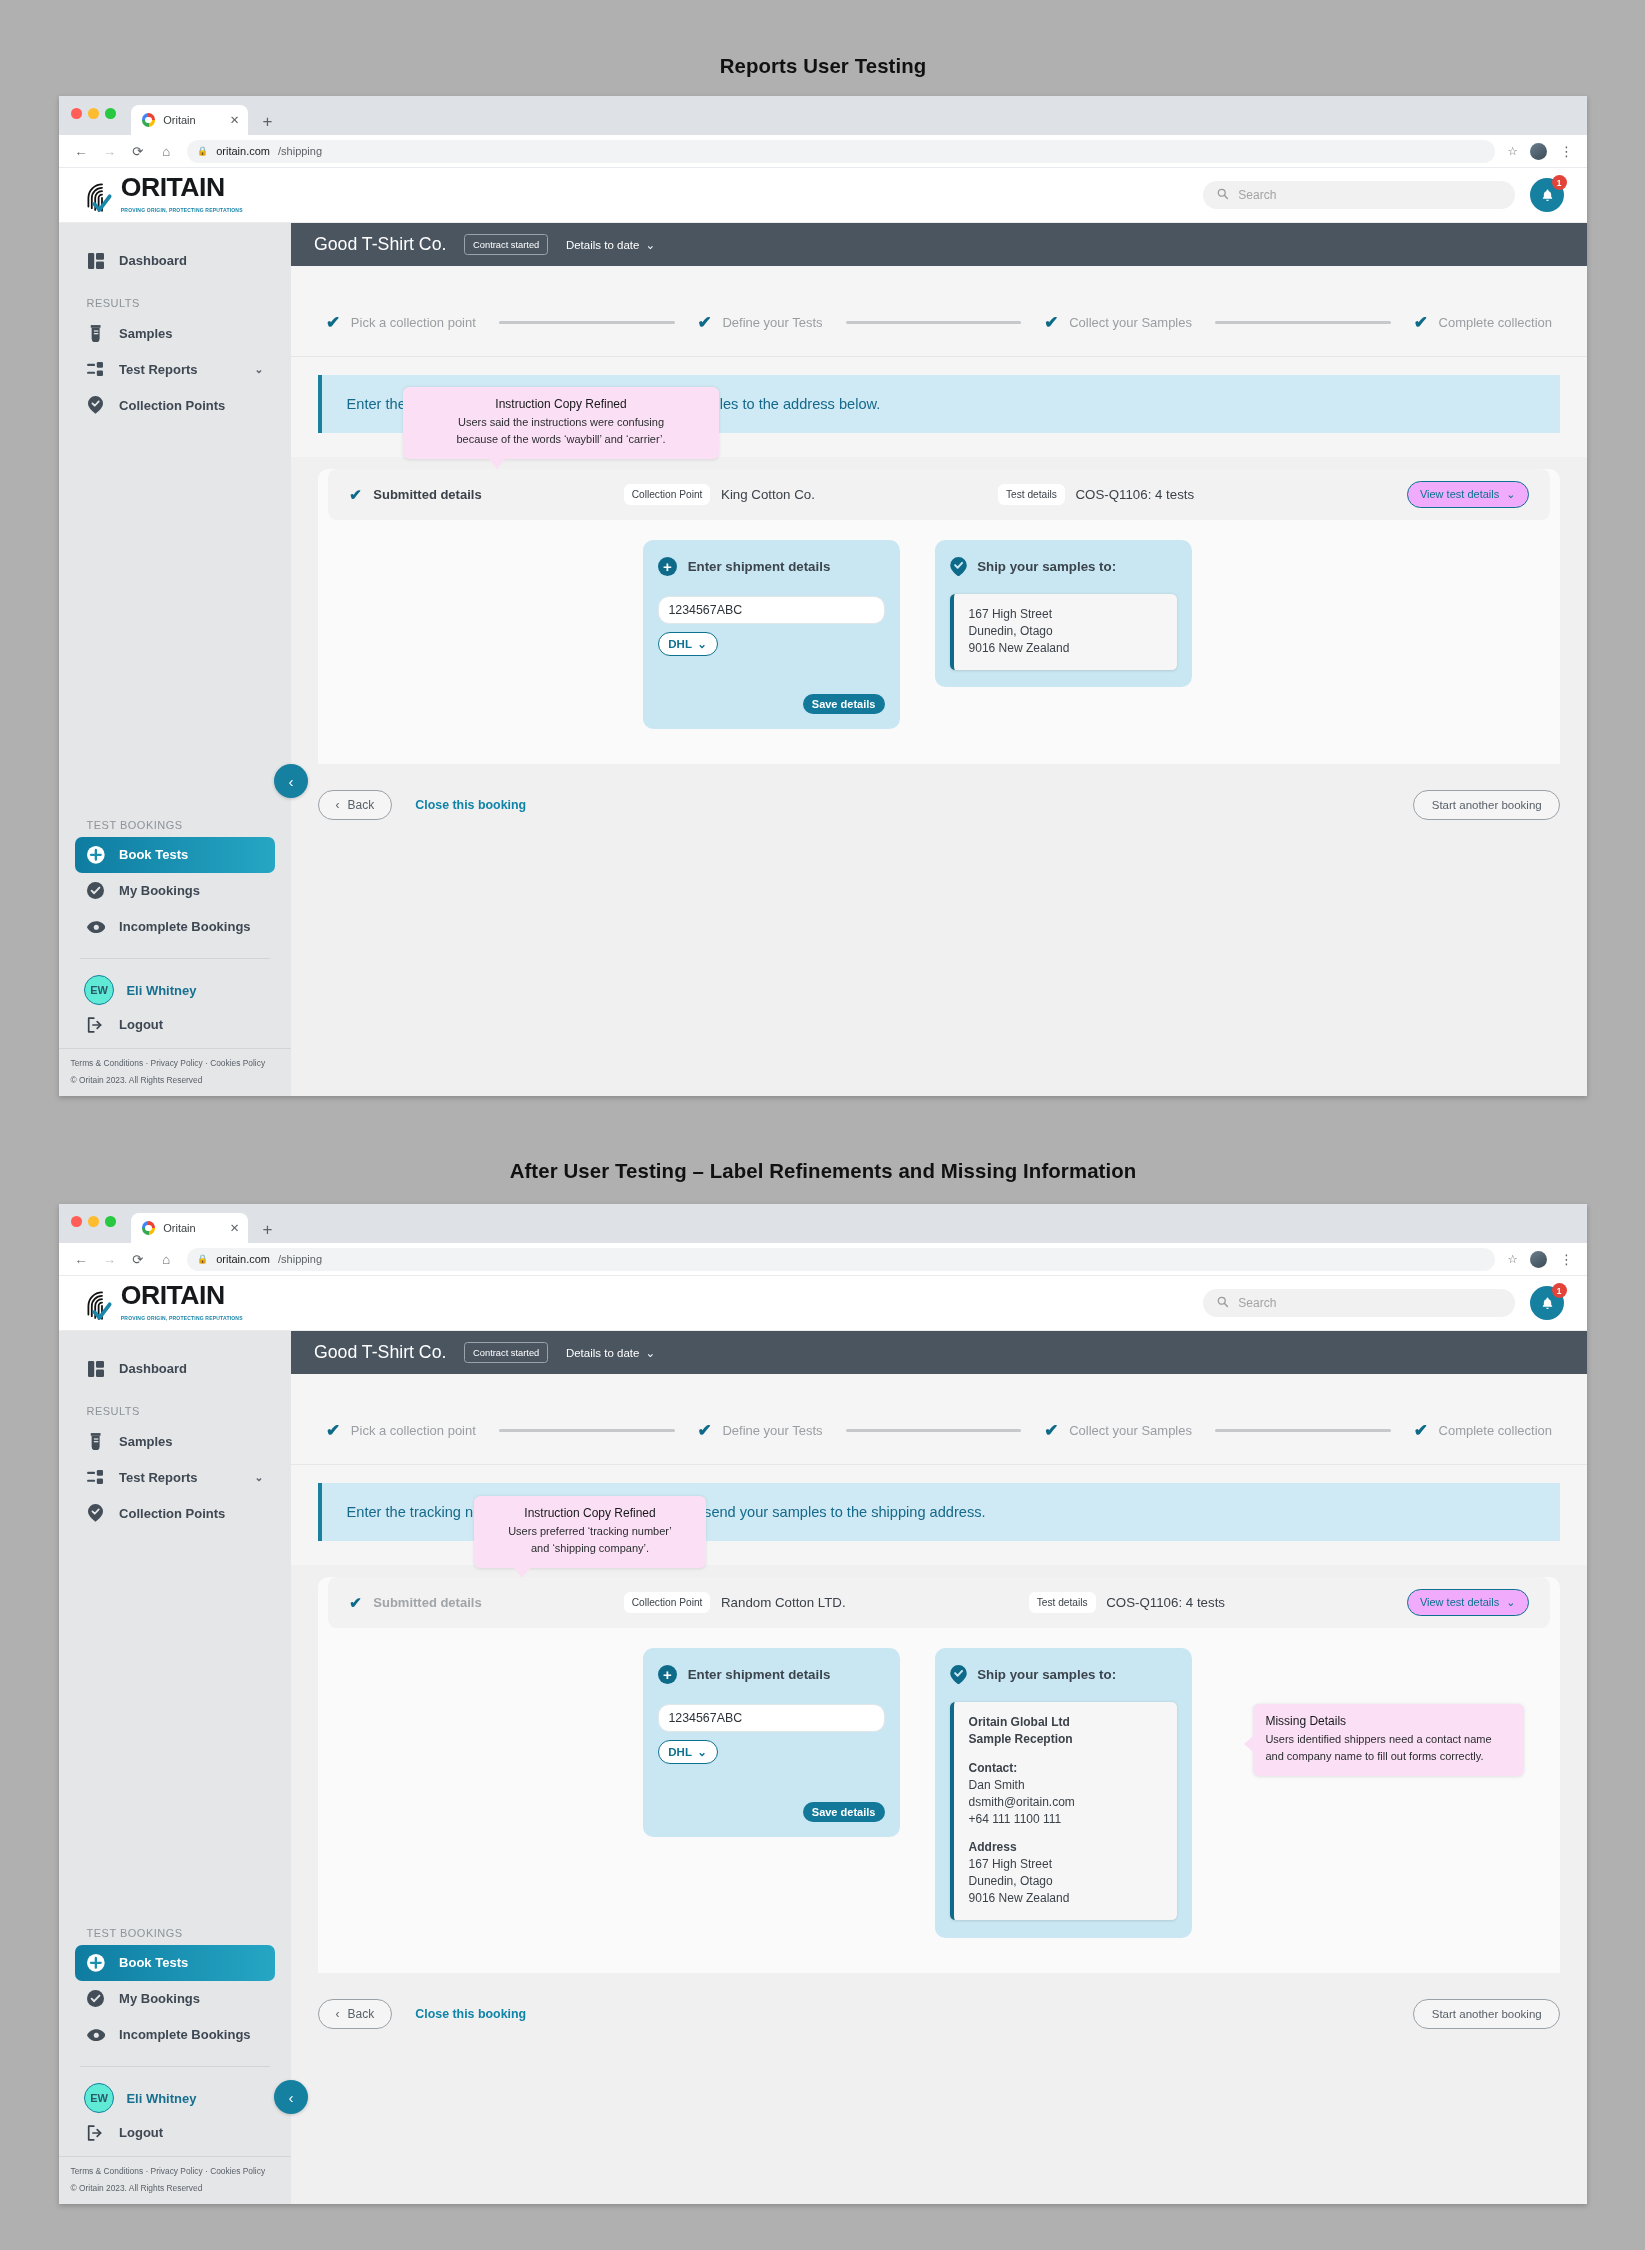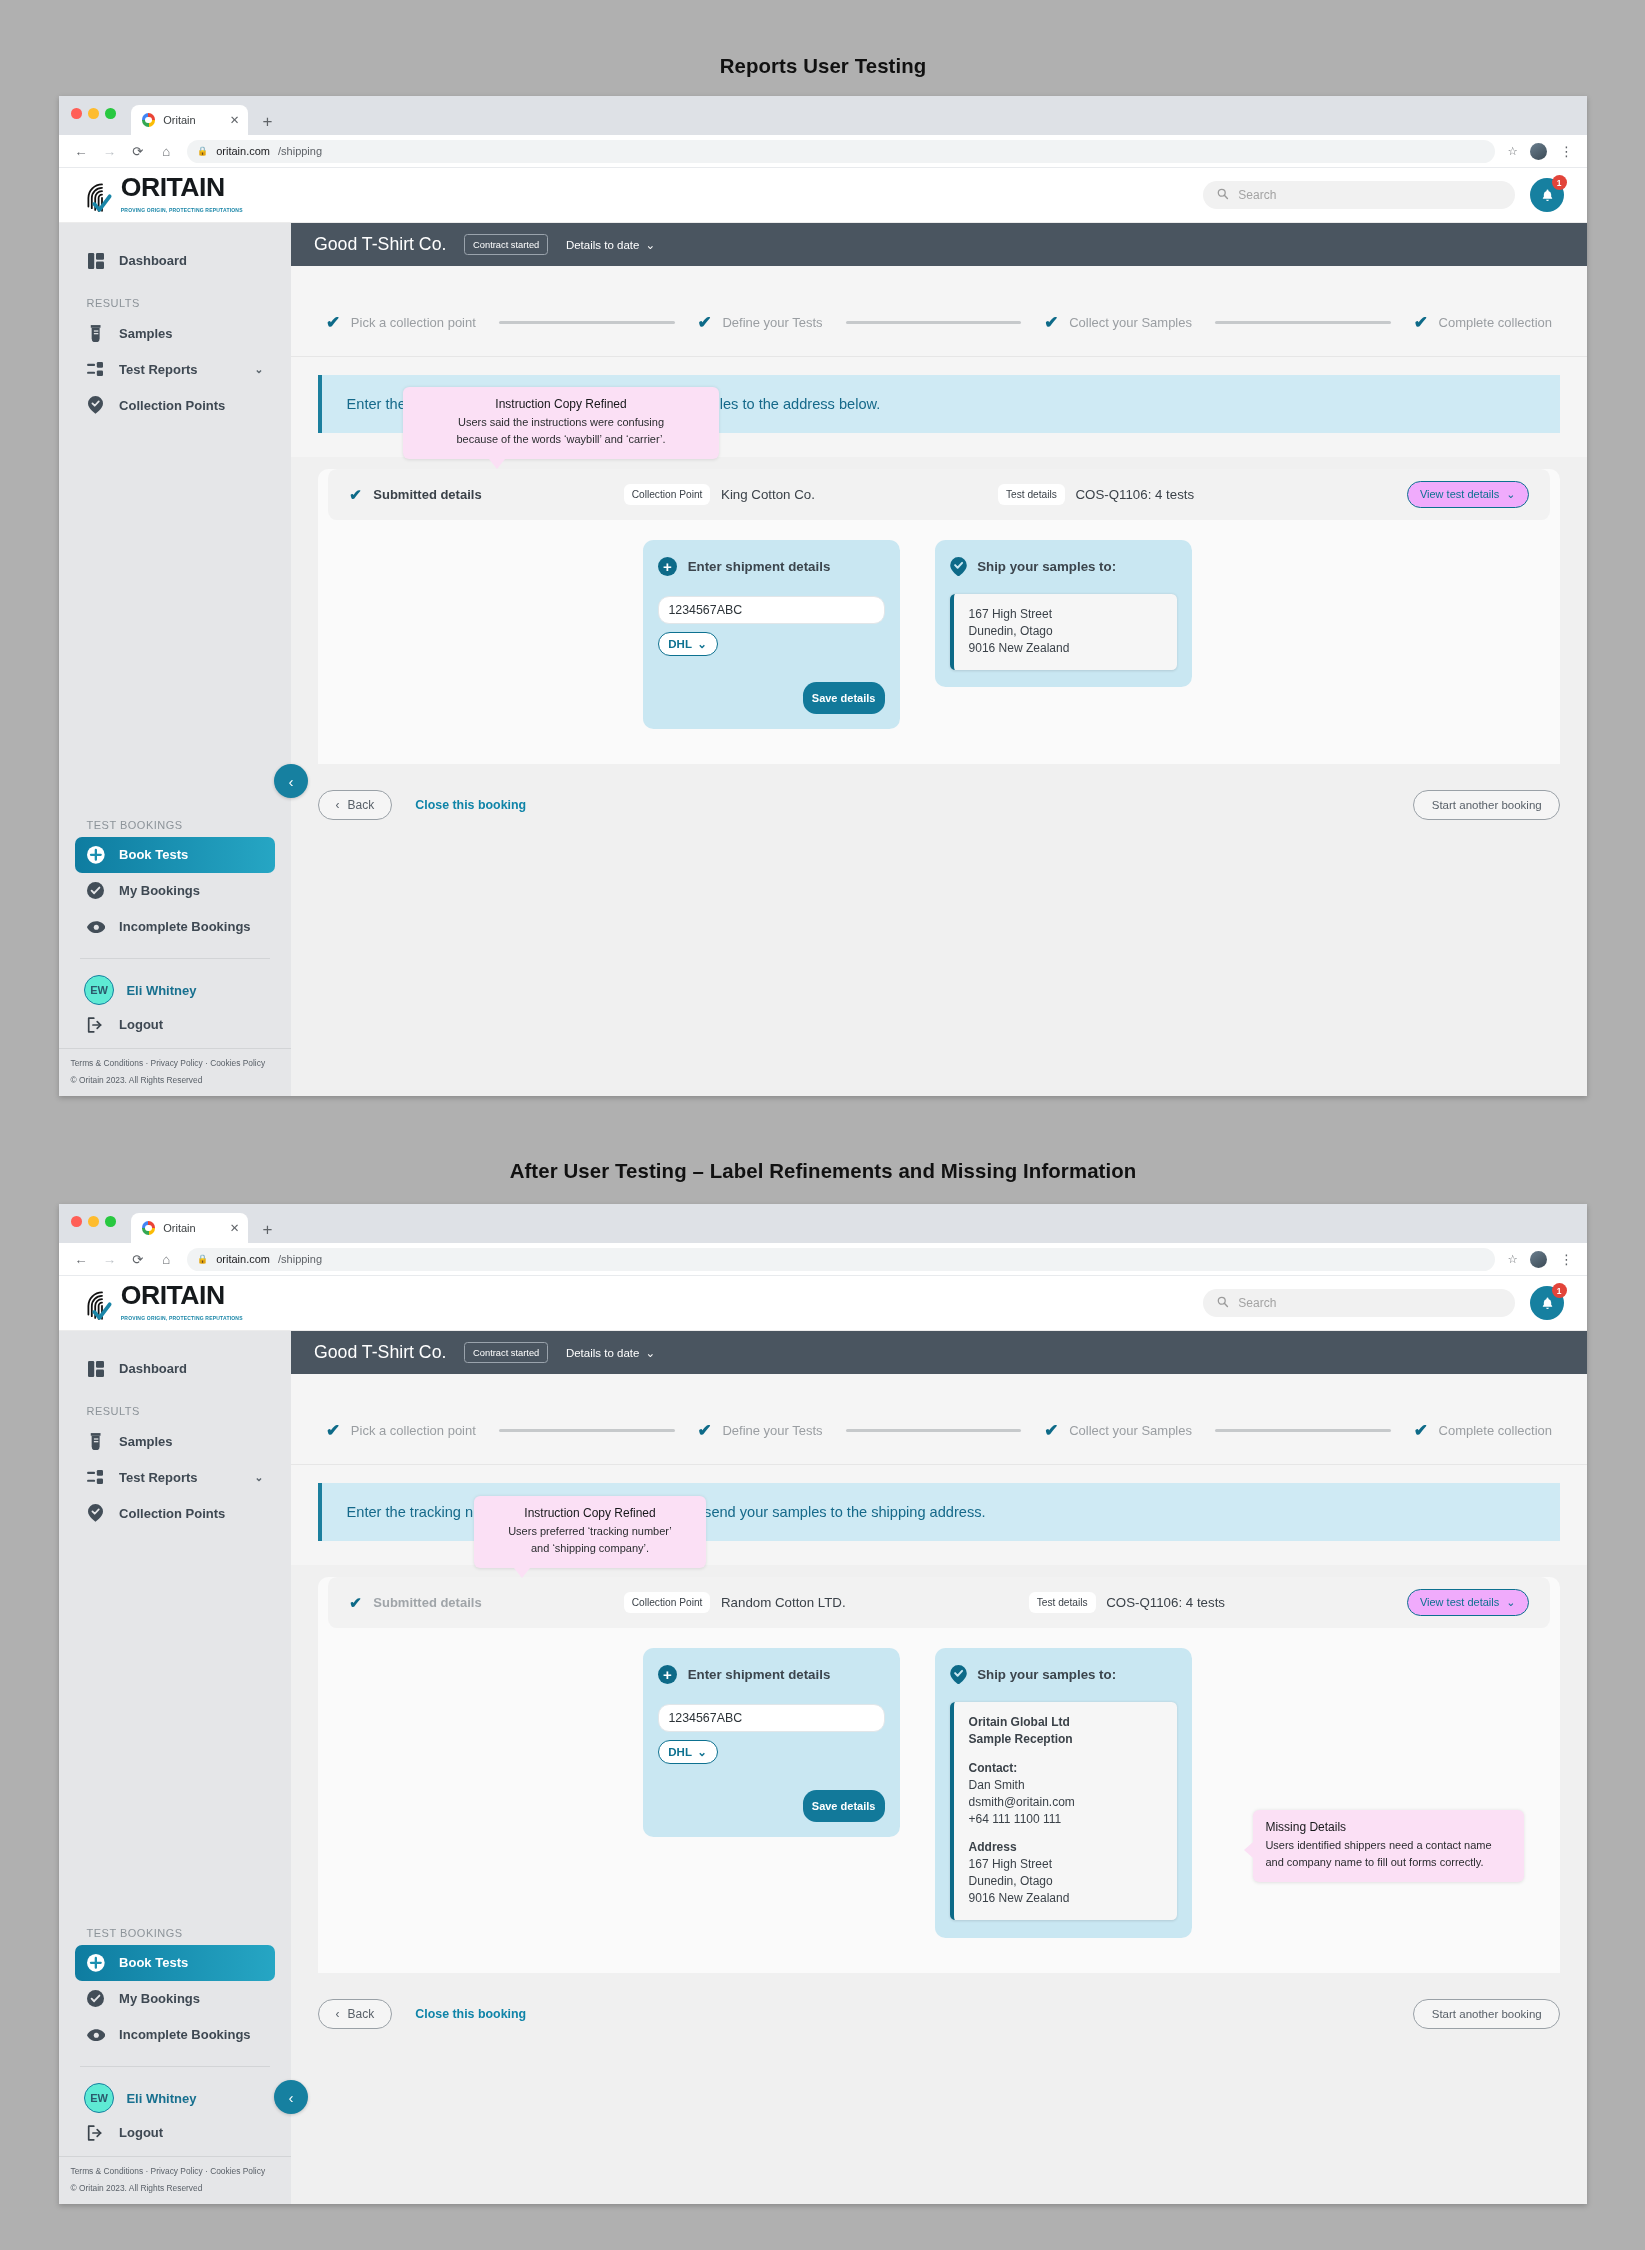--- a/index.html
+++ b/index.html
@@ -234,21 +234,21 @@
     display:flex; align-items:center; padding: 0 9.8px;
     font-size: 12.4px; color:#2c3338; border: 0.9px solid #e1e6e9;
   }
   .carrier-select {
     margin-top: 8px; width: 60px; height: 24px;
     border: 1.8px solid #0d7190; border-radius: 12.4px; background:#fff;
     display:flex; align-items:center; justify-content:center; gap:5.3px;
     font-size: 11.5px; font-weight:700; color:#0d7190; cursor:pointer;
   }
   .save-btn {
-    margin: 26px 0 0 auto; width: 82px; height: 32px; background:#12799a;
+    margin: 38px 0 0 auto; width: 82px; height: 20px; background:#12799a;
     border-radius: 13.3px; color:#fff; font-size: 11px; font-weight:700;
     display:flex; align-items:center; justify-content:center; cursor:pointer;
   }
   .shipto {
     margin-left: 35px; width: 257px; background:#c9e7f2;
     border-radius: 10.6px; padding: 17px 15px 17.7px 15px;
     position: relative; align-self: flex-start;
   }
   .addrbox {
     margin-top: 17.7px; background:#f6f6f6; border-left: 4.4px solid #0d6a88;
@@ -290,21 +290,21 @@
   .tail-left {
     position:absolute; left:-8.9px; top: 32px; width:0; height:0;
     border-top: 8px solid transparent; border-bottom: 8px solid transparent;
     border-right: 9.8px solid #fbe0f5;
   }
 
   #callout1 { left: 403px; top: 387px; width: 316px; }
   #callout1 .tail-down { left: 86px; }
   #callout2 { left: 474px; top: 1496px; width: 232px; }
   #callout2 .tail-down { left: 40px; }
-  #callout3 { left: 1253px; top: 1810px; width: 271px; }
+  #callout3 { left: 1253px; top: 1704px; width: 271px; }
 </style>
 </head>
 <body>
 
 <div class="page">
 
   <div class="section-caption" id="cap1">Reports User Testing</div>
   <div class="section-caption" id="cap2">After User Testing – Label Refinements and Missing Information</div>
 
   <div class="browser" id="win1">

